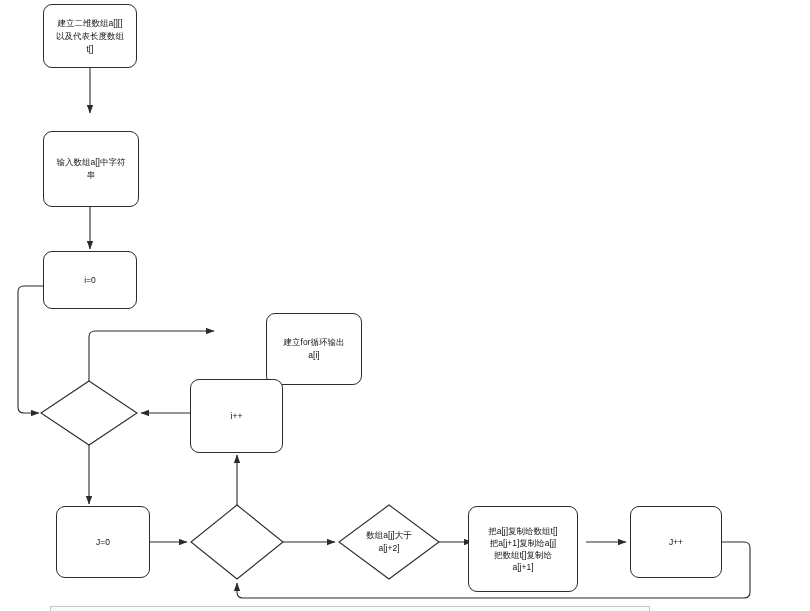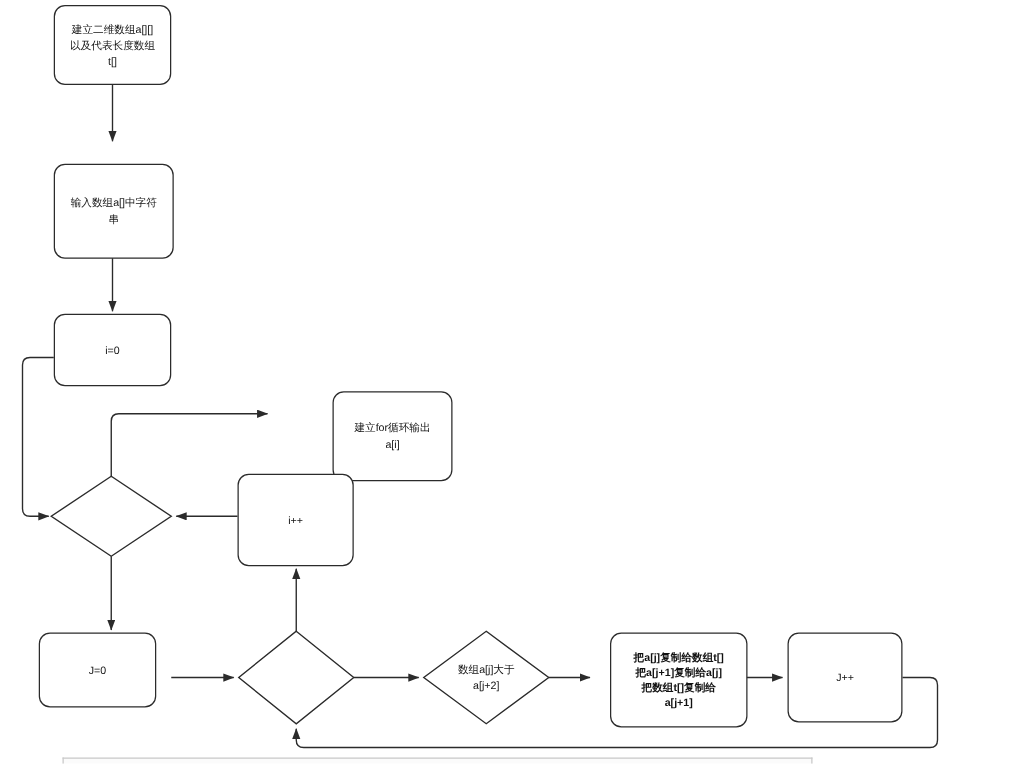--- a/index.html
+++ b/index.html
@@ -123,31 +123,31 @@
   <div class="node process" style="left:218px; top:313px; width:96px; height:72px;margin-left:48px;">
     <span class="label">建立for循环输出
 a[i]</span>
   </div>
 
 
   <div class="node process" style="left:190px; top:379px; width:93px; height:74px;">
     <span class="label">i++</span>
   </div>
 
-  <div class="node process" style="left:31px; top:506px; width:94px; height:60px;">
+  <div class="node process" style="left:56px; top:506px; width:94px; height:72px;">
     <span class="label">J=0</span>
   </div>
 
 
   <div class="node decision" style="left:339px; top:505px; width:100px; height:74px;">
     <span class="label">数组a[j]大于
 a[j+2]</span>
   </div>
 
-  <div class="node process" style="left:488px; top:506px; width:110px; height:76px; line-height:12px;font-weight:bold;">
+  <div class="node process" style="left:468px; top:506px; width:110px; height:86px; line-height:12px;">
     <span class="label">把a[j]复制给数组t[]
 把a[j+1]复制给a[j]
 把数组t[]复制给
 a[j+1]</span>
   </div>
 
   <div class="node process" style="left:630px; top:506px; width:92px; height:72px;">
     <span class="label">J++</span>
   </div>
 

